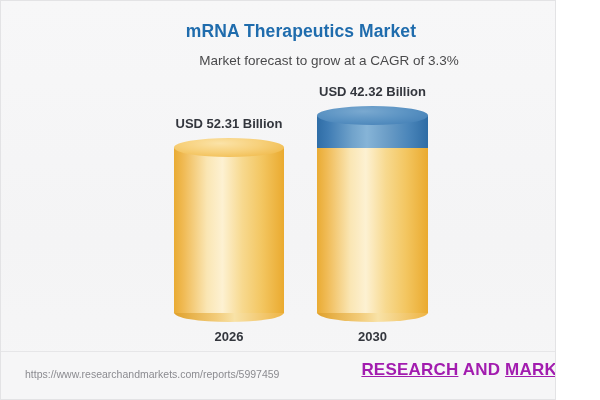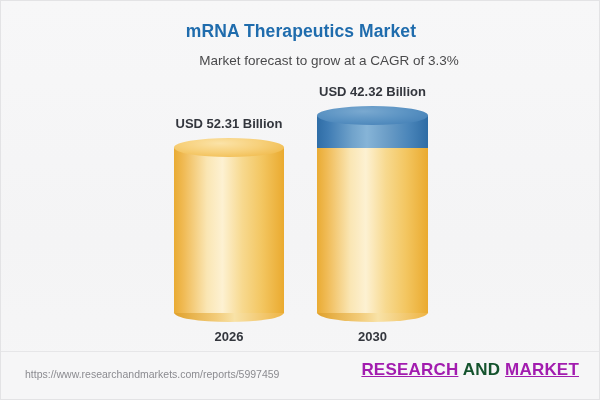--- a/index.html
+++ b/index.html
@@ -8,21 +8,21 @@
     background: #ffffff;
   }
   body {
     width: 600px;
     height: 400px;
     overflow: hidden;
     font-family: "Liberation Sans", sans-serif;
   }
   .infographic {
     position: relative;
-    width: 600px;
+    width: 556px;
     height: 400px;
     box-sizing: border-box;
     background: linear-gradient(180deg, #f7f7f8 0%, #f4f4f5 60%, #f6f6f7 100%);
     border: 1px solid #e3e3e5;
     overflow: hidden;
   }
 
   
   .chart-title {
     position: absolute;
@@ -174,21 +174,21 @@
     text-align: right;
   }
   .brand-name {
     font-size: 17px;
     font-weight: bold;
     letter-spacing: 0.2px;
     line-height: 19px;
     white-space: nowrap;
   }
   .brand-name .w1, .brand-name .w3 { color: #a21caf; text-decoration: underline; }
-  .brand-name .w2 { color: #14532d; margin-top: 43px; }
+  .brand-name .w2 { color: #a21caf; margin-top: 43px; }
   .brand-tag {
     font-size: 7.4px;
     font-weight: bold;
     color: #1f5f9e;
     letter-spacing: 0.45px;
     line-height: 11px;
     white-space: nowrap;
   }
 </style>
 </head>

